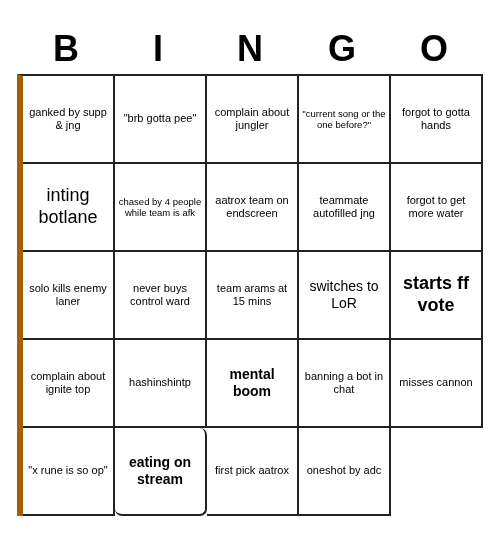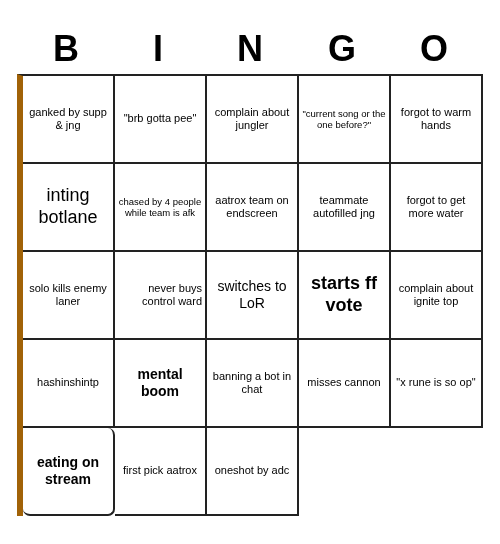--- a/index.html
+++ b/index.html
@@ -53,28 +53,29 @@
   <span>N</span>
   <span>G</span>
   <span>O</span>
 </div>
 
 <div class="bingo-grid" id="grid">
     <div class="cell" style="font-size: 11px;">ganked by supp &amp; jng</div>
     <div class="cell" style="font-size: 11px;">"brb gotta pee"</div>
     <div class="cell" style="font-size: 11px;">complain about jungler</div>
     <div class="cell" style="font-size: 9.5px;">"current song or the one before?"</div>
-    <div class="cell" style="font-size: 11px;">forgot to warm hands</div>
+    <div class="cell" style="font-size: 11px;">forgot to gotta hands</div>
     <div class="cell" style="font-size: 18px; font-weight: normal;">inting botlane</div>
     <div class="cell" style="font-size: 9.5px;">chased by 4 people while team is afk</div>
     <div class="cell" style="font-size: 11px;">aatrox team on endscreen</div>
     <div class="cell" style="font-size: 11px;">teammate autofilled jng</div>
     <div class="cell" style="font-size: 11px;">forgot to get more water</div>
     <div class="cell" style="font-size: 11px;">solo kills enemy laner</div>
-    <div class="cell" style="font-size: 11px; text-align: right;">never buys control ward</div>
+    <div class="cell" style="font-size: 11px;">never buys control ward</div>
+    <div class="cell" style="font-size: 11px;">team arams at 15 mins</div>
     <div class="cell" style="font-size: 14px; font-weight: normal;">switches to LoR</div>
     <div class="cell" style="font-size: 18px; font-weight: bold;">starts ff vote</div>
     <div class="cell" style="font-size: 11px;">complain about ignite top</div>
     <div class="cell" style="font-size: 11px;">hashinshintp</div>
     <div class="cell" style="font-size: 14px; font-weight: bold;">mental boom</div>
     <div class="cell" style="font-size: 11px;">banning a bot in chat</div>
     <div class="cell" style="font-size: 11px;">misses cannon</div>
     <div class="cell" style="font-size: 11px;">"x rune is so op"</div>
     <div class="cell" style="font-size: 14px; font-weight: bold; border-radius: 7px;">eating on stream</div>
     <div class="cell" style="font-size: 11px;">first pick aatrox</div>

